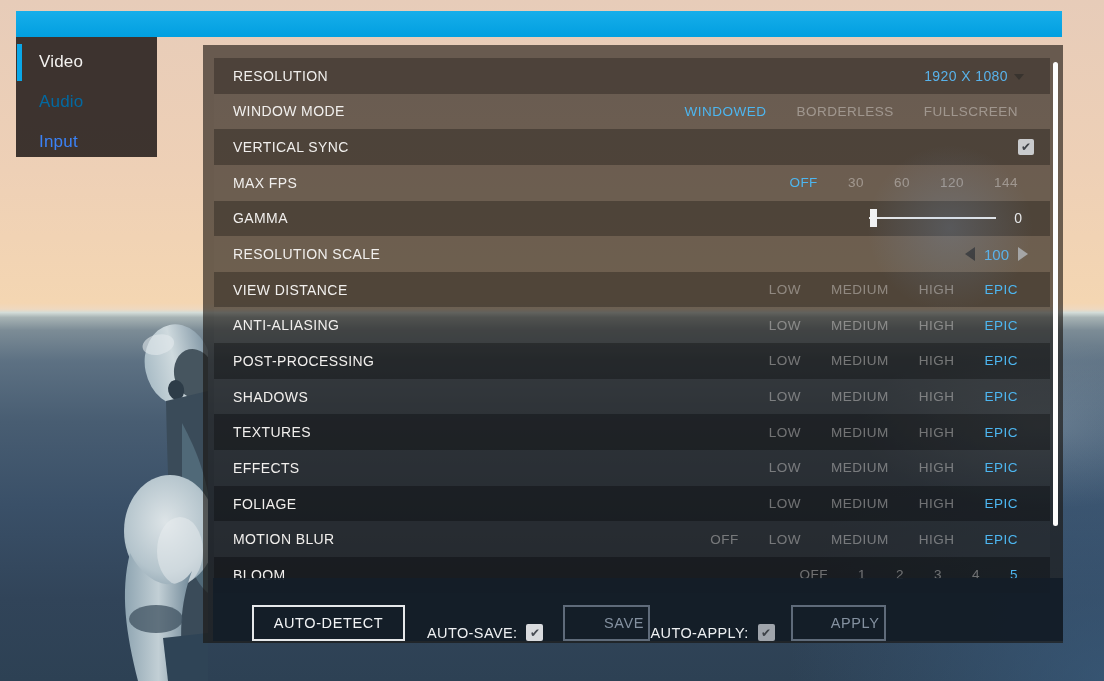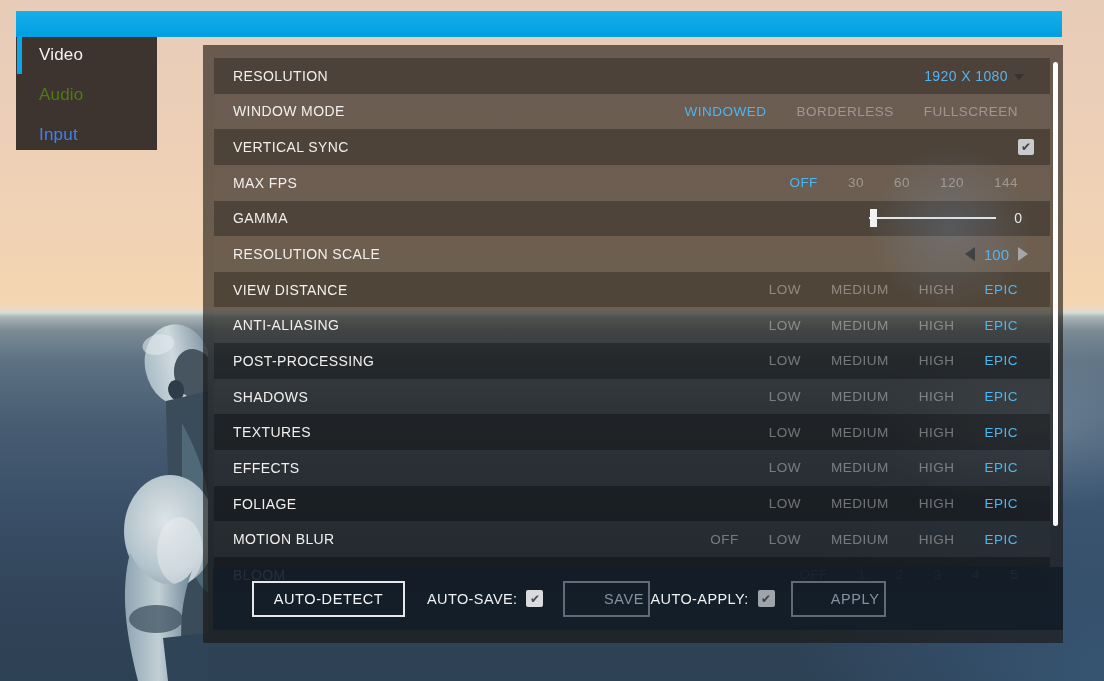--- a/index.html
+++ b/index.html
@@ -20,27 +20,27 @@
         #485d72 62%, #3a5068 74%, #314459 88%, #2d4154 100%);
   }
   .character{position:absolute;left:108px;top:303px;width:100px;height:378px;z-index:1;}
   
   .topbar{
     position:absolute;left:16px;top:11px;width:1046px;height:26px;z-index:7;
     background:linear-gradient(180deg,#17aeea,#019fe0);
   }
   
   .sidebar{
-    position:absolute;left:16px;top:25px;width:141px;height:125px;z-index:6;
+    position:absolute;left:16px;top:32px;width:141px;height:125px;z-index:6;
     background:rgba(28,22,20,.84);padding-top:10px;box-sizing:border-box;
   }
   .side-item{
     position:relative;height:40px;display:flex;align-items:center;
     padding-left:23px;font-size:17px;letter-spacing:.2px;cursor:pointer;
-    color:#4d7c0f;
+    color:#0369a1;
   }
   .side-item.active{color:#f4f2f0;}
   .side-item.dim2{color:#3b82f6;}
   .side-ind{
     position:absolute;left:1px;top:2px;width:5px;height:37px;background:#0aa7e8;
   }
   
   .panel{
     position:absolute;left:203px;top:45px;width:860px;height:598px;z-index:5;
     background:rgba(25,19,15,.62);overflow:hidden;
@@ -93,22 +93,22 @@
   .arr.left{border-top:7px solid transparent;border-bottom:7px solid transparent;border-right:10px solid #38332e;}
   .arr.right{border-top:7px solid transparent;border-bottom:7px solid transparent;border-left:10px solid #a5a5a5;}
   .stepval{margin:0 9px;font-size:15px;color:#58b2ea;}
   
   .vscroll{
     position:absolute;left:850px;top:17px;width:5px;height:464px;border-radius:3px;
     background:#fdfdfd;cursor:pointer;
   }
   
   .footer{
-    position:absolute;left:10px;top:522px;width:850px;height:63px;box-sizing:border-box;
-    background:rgba(20,29,40,.92);display:flex;align-items:center;
+    position:absolute;left:10px;top:533px;width:850px;height:63px;box-sizing:border-box;
+    background:rgba(20,29,40,.92);display:flex;align-items:flex-end;
     padding:0 42px 0 39px;
   }
   .fbtn{
     background:transparent;box-sizing:border-box;cursor:pointer;
     font-family:"Liberation Sans", sans-serif;font-size:14.5px;letter-spacing:.6px;
     padding:8px 0;text-align:center;
   }
   .fbtn.primary{border:2px solid #e6e8ea;color:#f2f4f6;width:153px;}
   .fbtn.ghost{border:2px solid #5f6b7a;color:#8491a0;padding-left:34px;}
   .fbtn.save{width:87px;margin-left:20px;}

